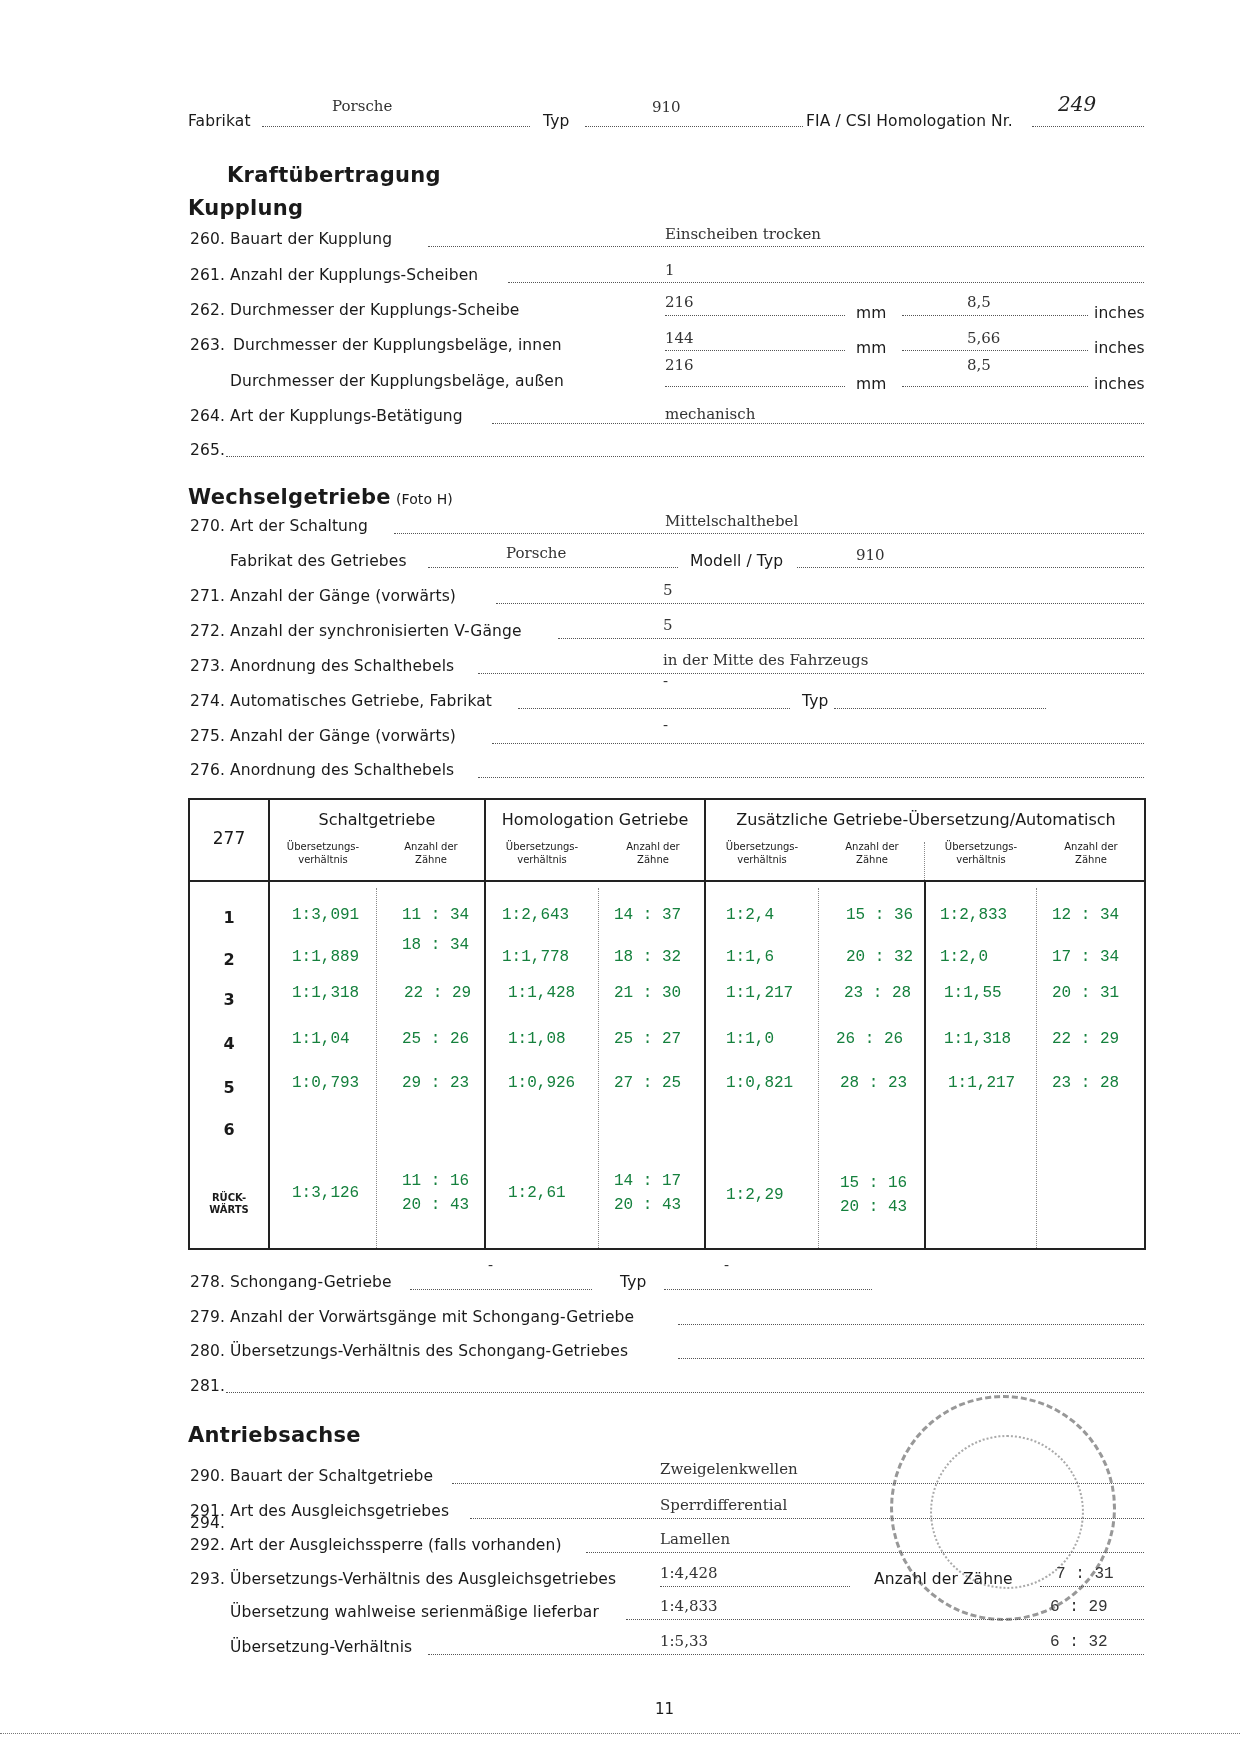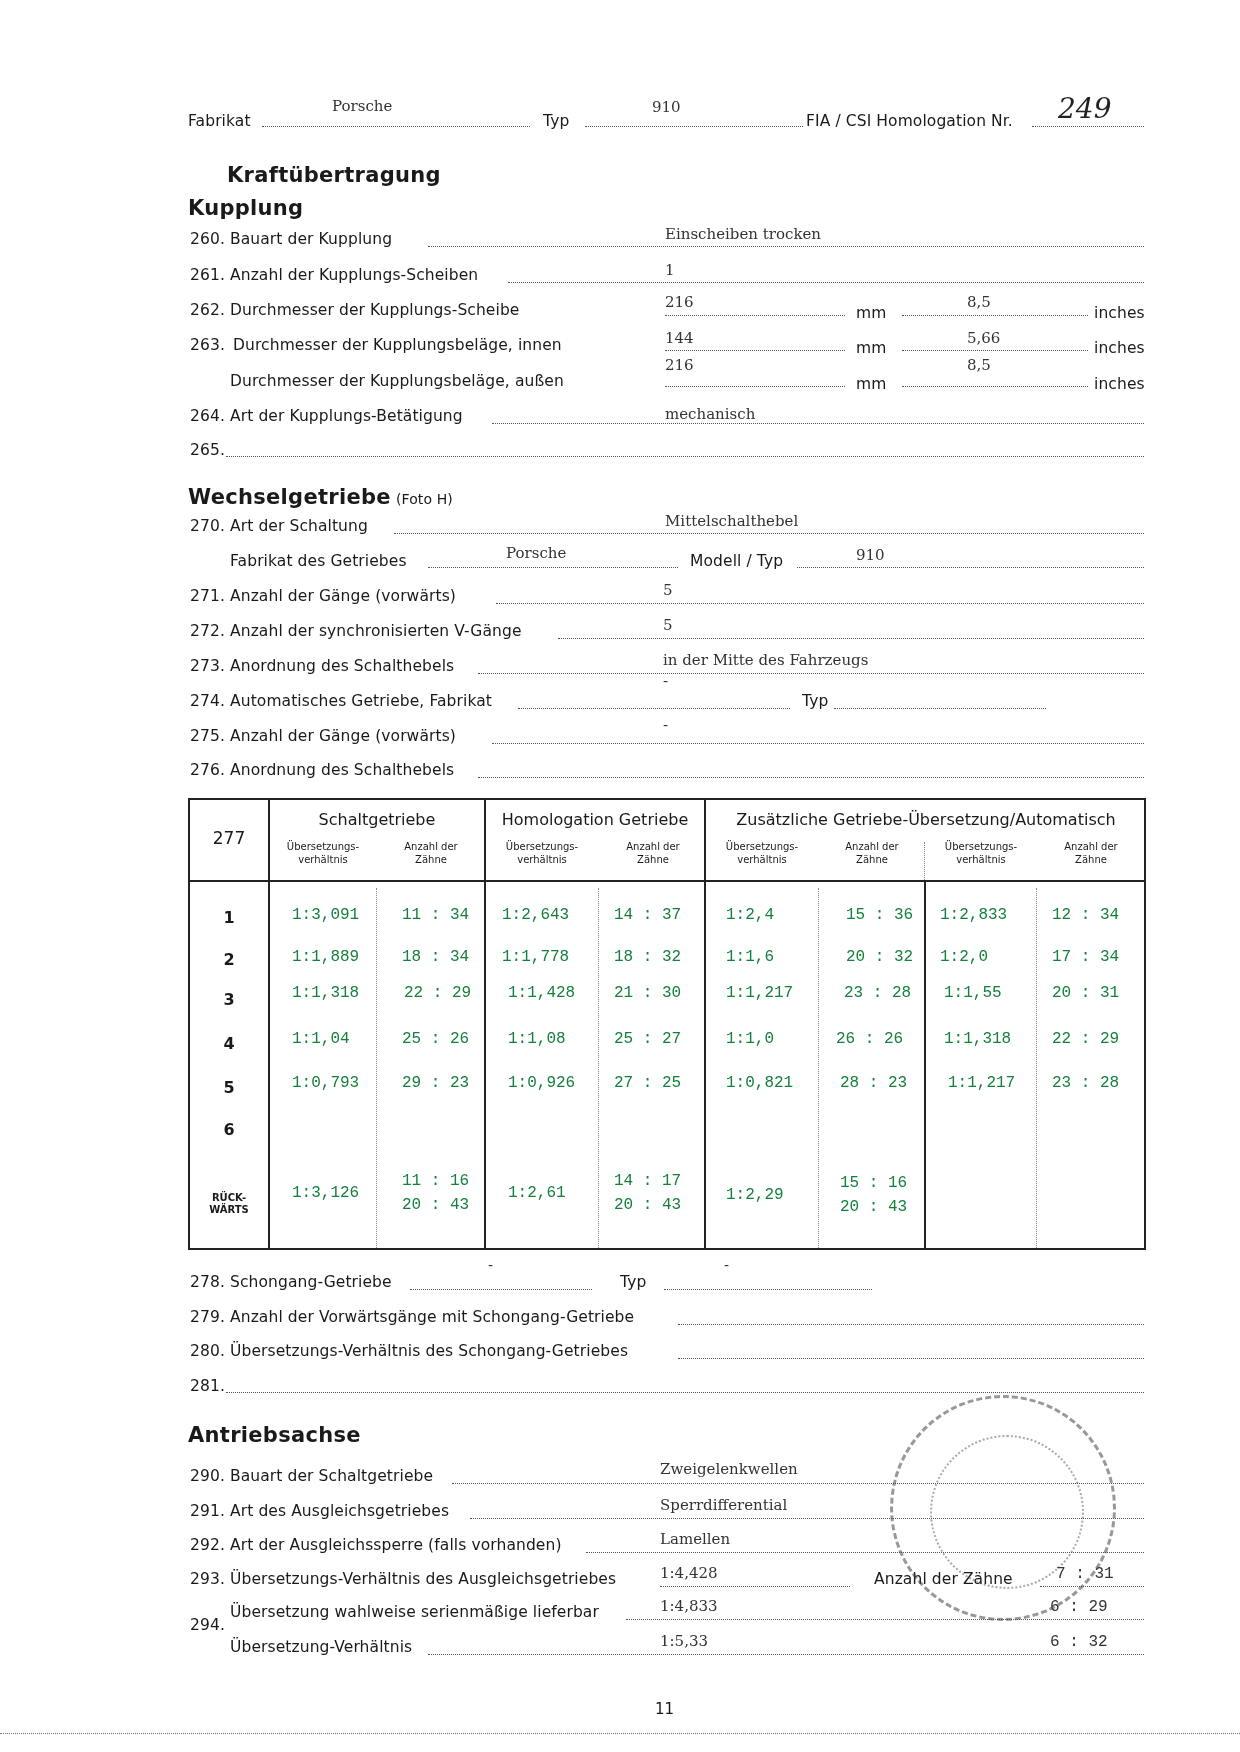--- a/index.html
+++ b/index.html
@@ -4,21 +4,21 @@
 <style>
   html, body { margin:0; padding:0; background:#ffffff; }
   body { width:1240px; height:1752px; position:relative; overflow:hidden; color:#1a1a1a;
          font-family:"DejaVu Sans", sans-serif; }
   .abs { position:absolute; }
   .lbl { font-size:15.5px; letter-spacing:0.1px; white-space:nowrap; }
   .val { font-family:"DejaVu Serif", serif; font-size:15px; color:#333; white-space:nowrap; }
   .mono { font-family:"Liberation Mono", monospace; font-size:16px; color:#333; white-space:nowrap; }
   .dots { position:absolute; border-bottom:1.5px dotted #555; height:0; }
   .h1 { font-weight:bold; font-size:21px; letter-spacing:0.3px; }
-  .hand { font-family:"DejaVu Serif", serif; font-style:italic; font-size:28px; color:#222; }
+  .hand { font-family:"DejaVu Serif", serif; font-style:italic; font-size:20px; color:#222; }
   .tbl { position:absolute; left:188px; top:798px; width:958px; height:452px; border:2px solid #222; box-sizing:border-box; }
   .vline { position:absolute; top:0; bottom:0; border-left:2px solid #222; }
   .vdot { position:absolute; border-left:1.5px dotted #888; }
   .hline { position:absolute; left:0; right:0; border-top:2px solid #222; }
   .th { position:absolute; font-size:16px; text-align:center; white-space:nowrap; }
   .ths { position:absolute; font-size:10px; text-align:center; line-height:13px; white-space:nowrap; }
   .cell { position:absolute; font-family:"Liberation Mono", monospace; font-size:16px; color:#15803d; white-space:nowrap; }
   .gear { position:absolute; font-size:16px; font-weight:bold; text-align:center; width:50px; }
   .stamp { position:absolute; left:880px; top:1400px; width:230px; height:230px; border-radius:50%;
            border:3px dashed #444; opacity:0.55; }
@@ -201,21 +201,21 @@
     <div class="cell" style="left:424px;top:106px;">14 : 37</div>
     <div class="cell" style="left:536px;top:106px;">1:2,4</div>
     <div class="cell" style="left:656px;top:106px;">15 : 36</div>
     <div class="cell" style="left:750px;top:106px;">1:2,833</div>
     <div class="cell" style="left:862px;top:106px;">12 : 34</div>
   </div>
 
   <div>
     <div class="gear" style="left:14px;top:150px;">2</div>
     <div class="cell" style="left:102px;top:148px;">1:1,889</div>
-    <div class="cell" style="left:212px;top:148px;">18 : 34</div>
+    <div class="cell" style="left:212px;top:136px;">18 : 34</div>
     <div class="cell" style="left:312px;top:148px;">1:1,778</div>
     <div class="cell" style="left:424px;top:148px;">18 : 32</div>
     <div class="cell" style="left:536px;top:148px;">1:1,6</div>
     <div class="cell" style="left:656px;top:148px;">20 : 32</div>
     <div class="cell" style="left:750px;top:148px;">1:2,0</div>
     <div class="cell" style="left:862px;top:148px;">17 : 34</div>
   </div>
 
   <div>
     <div class="gear" style="left:14px;top:190px;">3</div>
@@ -318,21 +318,21 @@
 <div>
   <span class="abs lbl" style="left:190px;top:1570px;">293.</span>
   <span class="abs lbl" style="left:230px;top:1570px;">Übersetzungs-Verhältnis des Ausgleichsgetriebes</span>
   <div class="dots" style="left:660px;top:1586px;width:190px;"></div>
   <span class="abs val" style="left:660px;top:1564px;">1:4,428</span>
   <span class="abs lbl" style="left:874px;top:1570px;">Anzahl der Zähne</span>
   <div class="dots" style="left:1040px;top:1586px;width:104px;"></div>
   <span class="abs mono" style="left:1056px;top:1565px;">7 : 31</span>
 </div>
 <div>
-  <span class="abs lbl" style="left:190px;top:1616px;">294.</span>
+  <span class="abs lbl" style="left:190px;top:1514px;">294.</span>
   <span class="abs lbl" style="left:230px;top:1603px;">Übersetzung wahlweise serienmäßige lieferbar</span>
   <div class="dots" style="left:626px;top:1619px;width:518px;"></div>
   <span class="abs val" style="left:660px;top:1597px;">1:4,833</span>
   <span class="abs mono" style="left:1050px;top:1598px;">6 : 29</span>
 </div>
 <div>
   <span class="abs lbl" style="left:230px;top:1638px;">Übersetzung-Verhältnis</span>
   <div class="dots" style="left:428px;top:1654px;width:716px;"></div>
   <span class="abs val" style="left:660px;top:1632px;">1:5,33</span>
   <span class="abs mono" style="left:1050px;top:1633px;">6 : 32</span>

